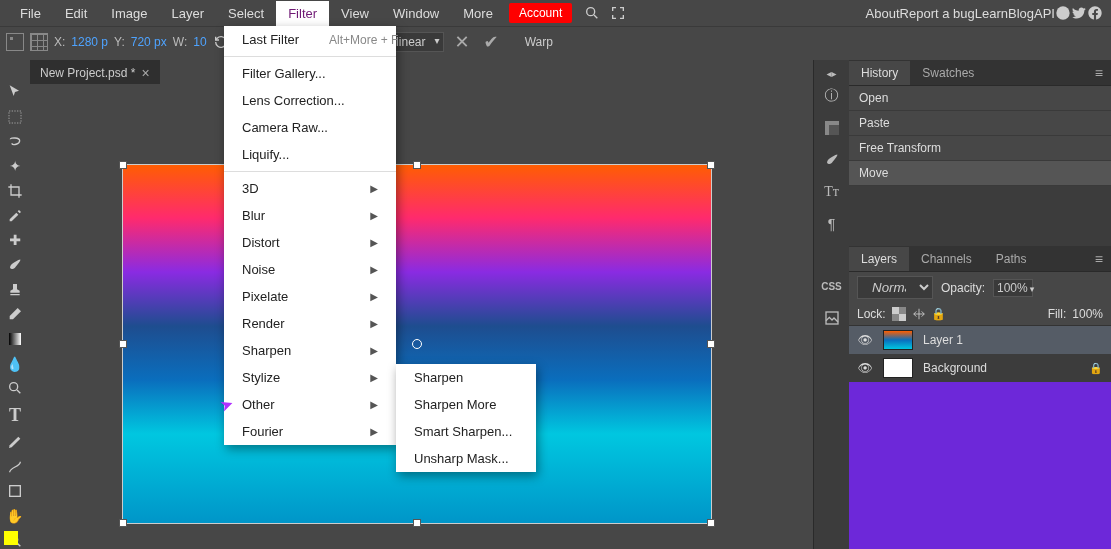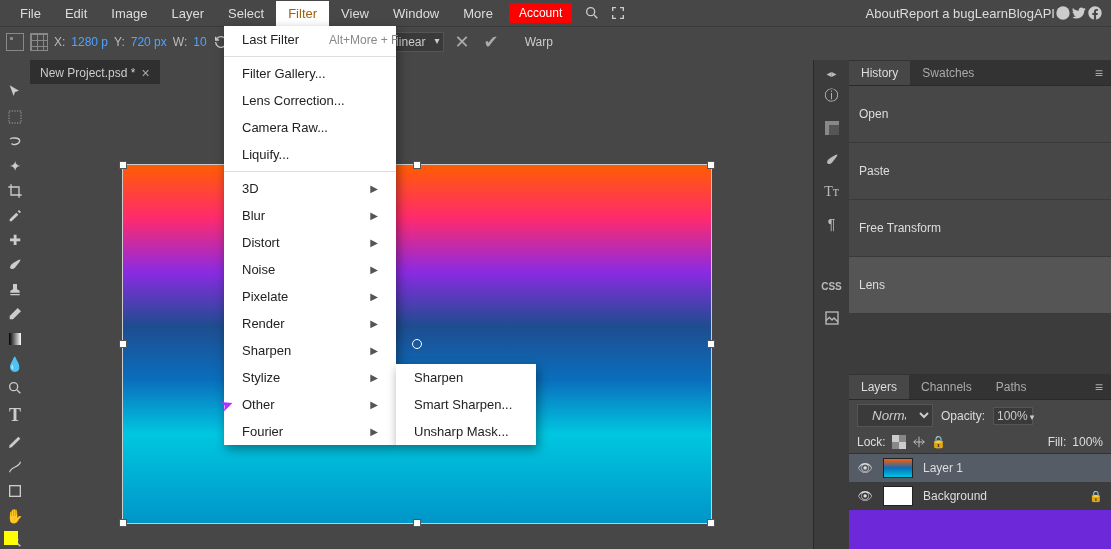--- a/index.html
+++ b/index.html
@@ -1,20 +1,20 @@
 <!DOCTYPE html>
 <html><head>
 <meta charset="utf-8">
 <style>
   * { box-sizing: border-box; margin: 0; padding: 0; font-family: Arial, sans-serif; }
   body { background: #474747; color: #ddd; font-size: 13px; width: 1111px; height: 549px; overflow: hidden; position: relative; }
   
   .menubar { height: 26px; background: #474747; display: flex; align-items: center; padding: 0 8px; gap: 0; }
   .menubar .menu-item { padding: 5px 12px; cursor: pointer; color: #ddd; }
-  .menubar .menu-item.active { background: #fff; color: #a16207; }
+  .menubar .menu-item.active { background: #fff; color: #701a75; }
   .menubar .account { background: #ff0000; color: #fff; padding: 3px 10px; border-radius: 2px; margin-left: 4px; font-size: 12px; }
   .menubar .right-links { margin-left: auto; display: flex; align-items: center; }
   .menubar .right-links span { cursor: pointer; }
   .menubar .icon-svg { width: 16px; height: 16px; fill: #ccc; cursor: pointer; }
   .menubar .search-ic { width: 16px; height: 16px; margin-left: 12px; cursor: pointer; }
   .menubar .fullscreen-ic { width: 16px; height: 16px; margin-left: 10px; cursor: pointer; }
   
   .optbar { height: 30px; background: #474747; border-top: 1px solid #3a3a3a; display: flex; align-items: center; padding: 0 6px; gap: 6px; font-size: 12px; }
   .optbar .grid-ic { width: 18px; height: 18px; border: 1px solid #888; display: inline-block; }
   .optbar .lbl { color: #bbb; }
@@ -54,21 +54,21 @@
   
   .right-rail { position: absolute; right: 262px; top: 60px; width: 36px; bottom: 0; background: #3c3c3c; display: flex; flex-direction: column; align-items: center; padding-top: 6px; gap: 0; border-left: 1px solid #2a2a2a; }
   .right-rail .rail-ic { width: 36px; height: 32px; display: flex; align-items: center; justify-content: center; cursor: pointer; color: #bbb; font-size: 14px; }
   .right-rail .expand-ic { height: 14px; font-size: 10px; }
   
   .panels { position: absolute; right: 0; top: 60px; width: 262px; bottom: 0; background: #6d28d9; display: flex; flex-direction: column; }
   .panel-tabs { display: flex; align-items: center; background: #333; height: 26px; border-bottom: 1px solid #2a2a2a; }
   .panel-tabs .ptab { padding: 5px 12px; font-size: 12px; color: #aaa; cursor: pointer; }
   .panel-tabs .ptab.active { background: #474747; color: #ddd; }
   .panel-tabs .menu-ic { margin-left: auto; padding: 0 8px; cursor: pointer; color: #aaa; font-size: 14px; }
-  .history-list .hitem { padding: 21px 10px; font-size: 12px; background: #474747; border-bottom: 1px solid #3a3a3a; cursor: pointer; }
+  .history-list .hitem { padding: 5px 10px; font-size: 12px; background: #474747; border-bottom: 1px solid #3a3a3a; cursor: pointer; }
   .history-list .hitem.selected { background: #555; }
   .history-spacer { height: 60px; background: #3c3c3c; }
   
   .layer-opts { display: flex; align-items: center; gap: 8px; padding: 4px 8px; background: #474747; font-size: 12px; }
   .layer-opts .blend { background: #3a3a3a; border: 1px solid #555; color: #ccc; padding: 2px 10px; width: 76px; font-style: italic; }
   .layer-opts .opac-input { width: 40px; background: #3a3a3a; border: 1px solid #555; color: #ccc; padding: 1px 3px; position: relative; }
   .layer-opts .opac-input::after { content: "▾"; font-size: 9px; margin-left: 2px; }
   .lock-row { display: flex; align-items: center; gap: 6px; padding: 4px 8px; background: #474747; font-size: 12px; border-bottom: 1px solid #333; }
   .lock-row .lock-ic { width: 14px; height: 14px; display: inline-block; }
   .layers-list { background: #3c3c3c; }
@@ -316,20 +316,23 @@
       <span>Fourier</span>
       <span class="arrow">▶</span>
     </div>
 </div>
 
 <div class="dropdown dd-sub">
   <div class="item">
       <span>Sharpen</span>
     </div>
   <div class="item">
+      <span>Sharpen More</span>
+    </div>
+  <div class="item">
       <span>Smart Sharpen...</span>
     </div>
   <div class="item">
       <span>Unsharp Mask...</span>
     </div>
 </div>
 
 <div class="cursor-arrow">➤</div>
 
 <div class="right-rail">
@@ -362,21 +365,21 @@
 
   <div class="panel-tabs">
     <span class="ptab active">History</span>
     <span class="ptab">Swatches</span>
     <span class="menu-ic">≡</span>
   </div>
   <div class="history-list">
     <div class="hitem">Open</div>
     <div class="hitem">Paste</div>
     <div class="hitem">Free Transform</div>
-    <div class="hitem selected">Lens</div>
+    <div class="hitem selected">Move</div>
   </div>
   <div class="history-spacer"></div>
 
   <div class="panel-tabs">
     <span class="ptab active">Layers</span>
     <span class="ptab">Channels</span>
     <span class="ptab">Paths</span>
     <span class="menu-ic">≡</span>
   </div>
   <div class="layer-opts">

